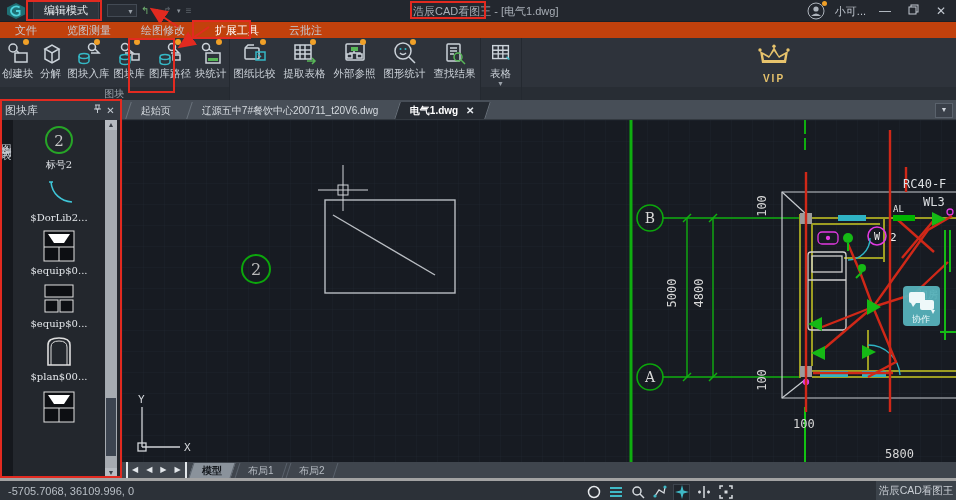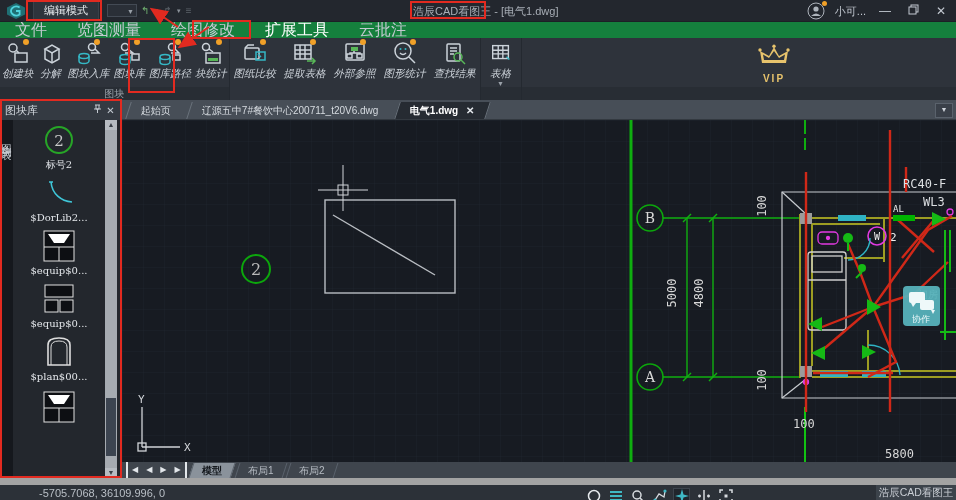--- a/index.html
+++ b/index.html
@@ -14,28 +14,28 @@
   .qbtn{font-size:10px;color:#6fae6f;line-height:14px;padding:0 1px;}
   .qbtn.dis{color:#5a6168;}
   .qcaret{font-size:6px;color:#8a9199;}
   .title-text{position:absolute;left:413px;top:4px;font-size:11px;color:#a8aeb6;white-space:nowrap;}
   .win-right{position:absolute;right:6px;top:0;height:22px;display:flex;align-items:center;gap:10px;}
   .user-name{font-size:11px;color:#c3c9d1;}
   .winbtn{width:18px;text-align:center;font-size:12px;color:#c3c9d1;line-height:22px;}
   .avatar-wrap{position:relative;width:18px;height:18px;}
   .avatar-badge{position:absolute;top:-1px;right:-2px;width:5px;height:5px;border-radius:50%;background:#f0a028;}
   
-  .menubar{height:16px;background:#15803d;display:flex;align-items:center;font-size:16px;color:#c3c9d1;}
+  .menubar{height:16px;background:#c2410c;display:flex;align-items:center;font-size:11px;color:#c3c9d1;}
   .mitem{padding:0 15px;line-height:16px;}
   .mitem.active{color:#ffffff;text-align:center;}
   
   .ribbon{height:62px;background:#2e333b;display:flex;position:relative;}
   .rgroup{display:flex;flex-direction:column;border-right:1px solid #242930;}
   .rbtns{display:flex;flex:1;align-items:flex-start;padding-top:3px;}
-  .rbtn{text-align:center;position:relative;font-size:10.5px;color:#ccd2d9;padding:0 2px;font-style:italic;}
+  .rbtn{text-align:center;position:relative;font-size:10.5px;color:#ccd2d9;padding:0 2px;}
   .rbtn .ric{width:26px;height:26px;margin:0 auto;display:block;position:relative;}
   .ric svg{stroke:#ccd3da;fill:none;stroke-width:1.5;}
   .ric .tl{stroke:#35b8c6;}
   .ric .tlf{fill:#35b8c6;stroke:none;}
   .ric .gnf{fill:#58b858;stroke:none;}
   .vipdot{position:absolute;top:-2px;right:2px;width:6px;height:6px;border-radius:50%;background:#f0a028;}
   .glabel{height:13px;font-size:10px;color:#9aa1a9;text-align:center;background:#282d34;line-height:13px;}
   .rfill{flex:1;display:flex;flex-direction:column;}
   .rfill .space{flex:1;}
   .tg-caret{font-size:7px;color:#9aa1a9;line-height:6px;}
@@ -67,21 +67,21 @@
   .dtab.active{background:#262b32;color:#ffffff;font-weight:bold;border-left:1px solid #6a727c;border-right:1px solid #6a727c;}
   .dtab .tclose{margin-left:8px;font-size:10px;color:#e6eaee;}
   .dt-caret{position:absolute;right:3px;top:3px;width:16px;height:13px;background:#3a4049;border:1px solid #5a626c;color:#cfd4da;font-size:7px;text-align:center;line-height:12px;}
   .canvas-wrap{flex:1;position:relative;background:#171b22;overflow:hidden;}
   .layoutbar{height:16px;background:#3f454d;display:flex;align-items:center;font-size:10px;color:#b6bcc3;}
   .navb{font-size:8px;color:#e3e7eb;padding:0 4px;line-height:16px;}
   .ltab{height:15px;line-height:15px;padding:0 10px;transform:skewX(-18deg);margin-left:4px;border-left:1px solid #5a626c;border-right:1px solid #5a626c;}
   .ltab>span{display:inline-block;transform:skewX(18deg);}
   .ltab.active{background:#8a929b;color:#14181d;font-weight:bold;}
   
-  .statusbar{height:22px;background:#2c3138;display:flex;align-items:center;position:relative;border-top:7px solid #a3a3a3;box-sizing:border-box;padding-left:31px;}
+  .statusbar{height:22px;background:#2c3138;display:flex;align-items:center;position:relative;border-top:3px solid #a3a3a3;box-sizing:border-box;}
   .coords{margin-left:8px;font-size:11px;color:#b9bfc6;}
   .sicons{position:absolute;left:585px;top:0;height:22px;display:flex;gap:5px;align-items:center;}
   .sic{width:17px;height:17px;display:flex;align-items:center;justify-content:center;}
   .sic.pressed{background:#20252c;border:1px solid #3d444d;box-sizing:border-box;}
   .brand-chip{position:absolute;right:0;top:0;bottom:0;width:80px;background:#3c434b;font-size:10.5px;color:#c9ced4;display:flex;align-items:center;justify-content:center;}
   
   .annot{position:absolute;left:0;top:0;z-index:60;pointer-events:none;}
 </style>
 </head>
 <body>

